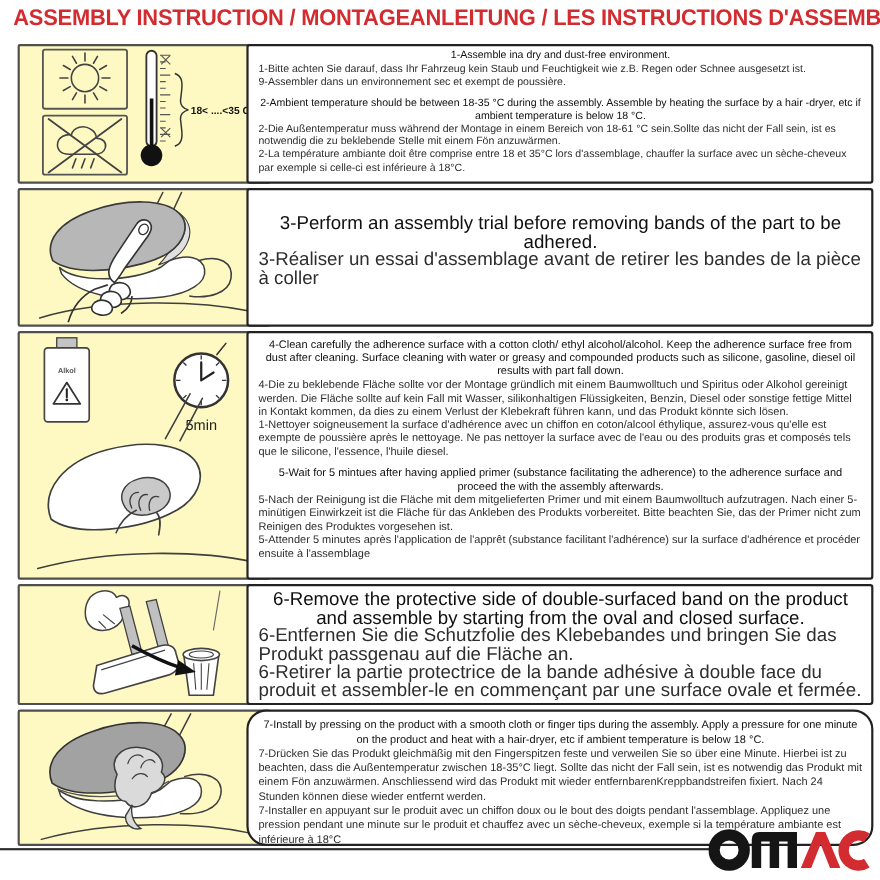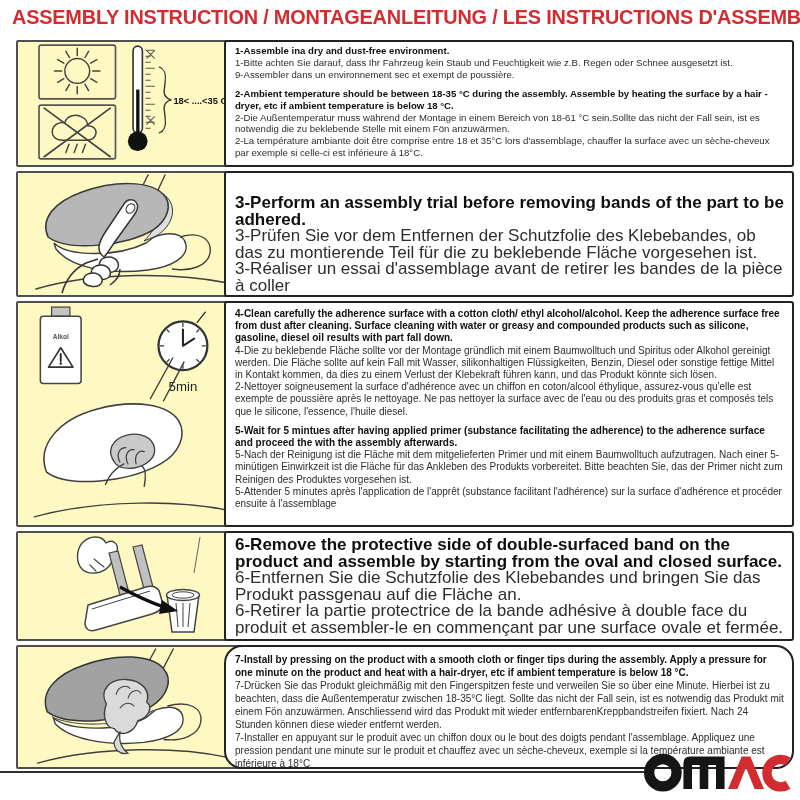--- a/index.html
+++ b/index.html
@@ -17,21 +17,21 @@
     position:absolute;left:16px;width:230px;top:0;bottom:0;
     border:2px solid #4f4f4f;border-radius:2px;background:#fef9c3;
     box-sizing:border-box;overflow:hidden;
   }
   .cr{
     position:absolute;left:224px;width:570px;top:0;bottom:0;
     border:2px solid #222;border-radius:3px;background:#fff;
     box-sizing:border-box;padding:4px 8px 0 9px;overflow:hidden;
   }
   .cr p{margin:0;color:#2d2d2d;}
-  .cr p.b{font-weight:bold;color:#0f0f0f;}
+  .cr p.b{font-weight:normal;color:#0f0f0f;text-align:center;}
   .step + .step{margin-top:7px;}
   .r-s1 .cr{font-size:9.6px;line-height:11.9px;padding-top:3px;}
   .r-s3 .cr{font-size:10px;line-height:12.2px;padding-top:5px;}
   .r-s5 .cr{font-size:10px;line-height:13px;padding-top:6px;border-radius:18px;}
   .r-lg .cr{font-size:17px;line-height:16.6px;}
   .r-lg2 .cr{padding-top:22px;}
   .r-lg4 .cr{padding-top:4px;}
   .cl svg{display:block;width:100%;height:100%;}
   svg text{font-family:"Liberation Sans",sans-serif;}
   .brandline{position:absolute;top:771px;left:0;width:652px;height:2px;background:#2e2e2e;}
@@ -104,21 +104,20 @@
         <path d="M62 94 C68 90 76 92 78 98 C80 104 74 108 66 106 C58 104 58 98 62 94 Z" fill="#fff"></path>
         <path d="M54 102 C60 98 68 100 70 106 C71 111 66 115 58 113 C50 111 50 106 54 102 Z" fill="#fff"></path>
         <path d="M30 120 C34 106 42 96 54 90 L66 86" fill="none"></path>
         <path d="M78 112 C84 108 88 102 88 96" fill="none"></path>
       </g>
     </svg>
   </div>
   <div class="cr">
     <div class="step">
       <p class="b">3-Perform an assembly trial before removing bands of the part to be adhered.</p>
-      <p>3-Prüfen Sie vor dem Entfernen der Schutzfolie des Klebebandes, ob das zu montierende Teil für die zu beklebende Fläche vorgesehen ist.</p>
       <p>3-Réaliser un essai d'assemblage avant de retirer les bandes de la pièce à coller</p>
     </div>
   </div>
 </section>
 
 <section class="row r-s3" style="top:301px;height:226px;">
   <div class="cl">
     <svg viewBox="0 0 198 218">
       <g>
         <rect x="21" y="4" width="18" height="9" fill="#c4c4c4" stroke="#444" stroke-width="1.2"></rect>
@@ -146,21 +145,21 @@
         <path d="M88 156 C84 148 88 142 94 142 M96 158 C92 150 96 143 102 144 M104 158 C102 150 106 144 112 146" stroke-width="1.2"></path>
         <path d="M74 178 C78 168 84 162 92 158 M112 180 C114 170 114 164 110 160"></path>
         <path d="M4 210 C70 192 150 194 196 204"></path>
       </g>
     </svg>
   </div>
   <div class="cr">
     <div class="step">
       <p class="b">4-Clean carefully the adherence surface with a cotton cloth/ ethyl alcohol/alcohol. Keep the adherence surface free from dust after cleaning. Surface cleaning with water or greasy and compounded products such as silicone, gasoline, diesel oil results with part fall down.</p>
       <p>4-Die zu beklebende Fläche sollte vor der Montage gründlich mit einem Baumwolltuch und Spiritus oder Alkohol gereinigt werden. Die Fläche sollte auf kein Fall mit Wasser, silikonhaltigen Flüssigkeiten, Benzin, Diesel oder sonstige fettige Mittel in Kontakt kommen, da dies zu einem Verlust der Klebekraft führen kann, und das Produkt könnte sich lösen.</p>
-      <p>2-Nettoyer soigneusement la surface d'adhérence avec un chiffon en coton/alcool éthylique, assurez-vous qu'elle est exempte de poussière après le nettoyage. Ne pas nettoyer la surface avec de l'eau ou des produits gras et composés tels que le silicone, l'essence, l'huile diesel.</p>
+      <p>1-Nettoyer soigneusement la surface d'adhérence avec un chiffon en coton/alcool éthylique, assurez-vous qu'elle est exempte de poussière après le nettoyage. Ne pas nettoyer la surface avec de l'eau ou des produits gras et composés tels que le silicone, l'essence, l'huile diesel.</p>
     </div>
     <div class="step">
       <p class="b">5-Wait for 5 mintues after having applied primer (substance facilitating the adherence) to the adherence surface and proceed the with the assembly afterwards.</p>
       <p>5-Nach der Reinigung ist die Fläche mit dem mitgelieferten Primer und mit einem Baumwolltuch aufzutragen. Nach einer 5-minütigen Einwirkzeit ist die Fläche für das Ankleben des Produkts vorbereitet. Bitte beachten Sie, das der Primer nicht zum Reinigen des Produktes vorgesehen ist.</p>
       <p>5-Attender 5 minutes après l'application de l'apprêt (substance facilitant l'adhérence) sur la surface d'adhérence et procéder ensuite à l'assemblage</p>
     </div>
   </div>
 </section>
 
 <section class="row r-lg r-lg4" style="top:531px;height:110px;">

